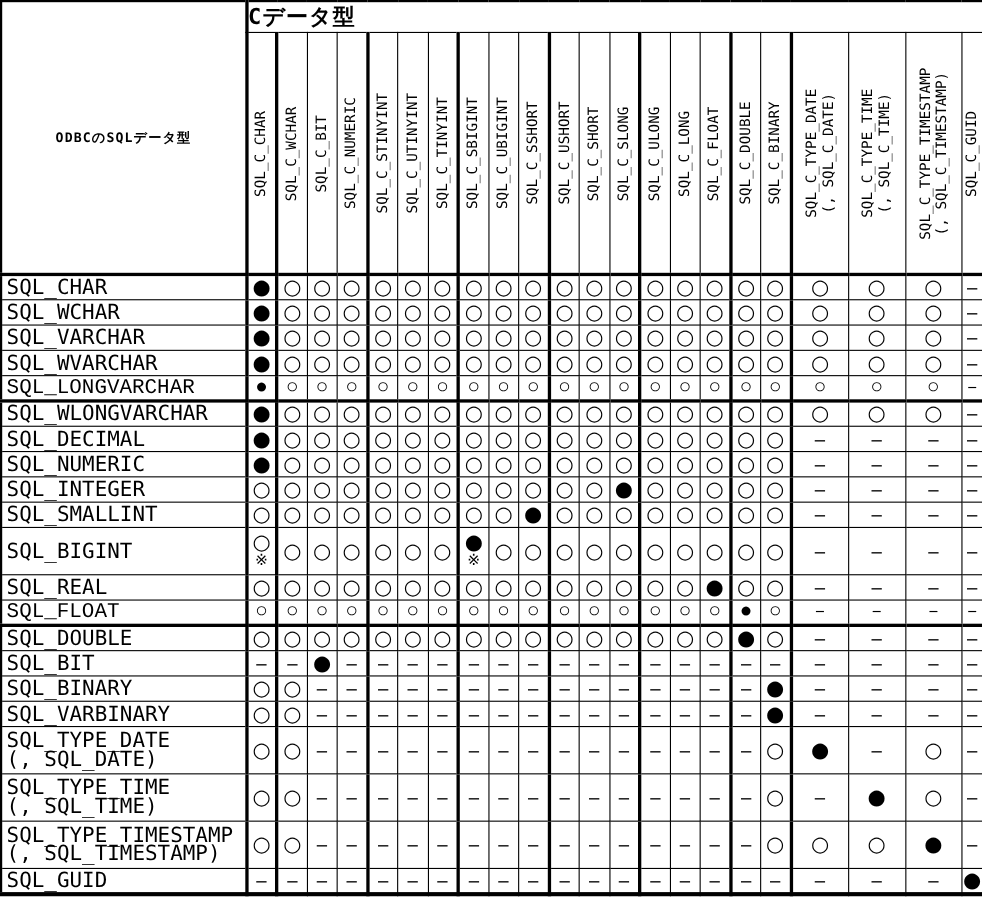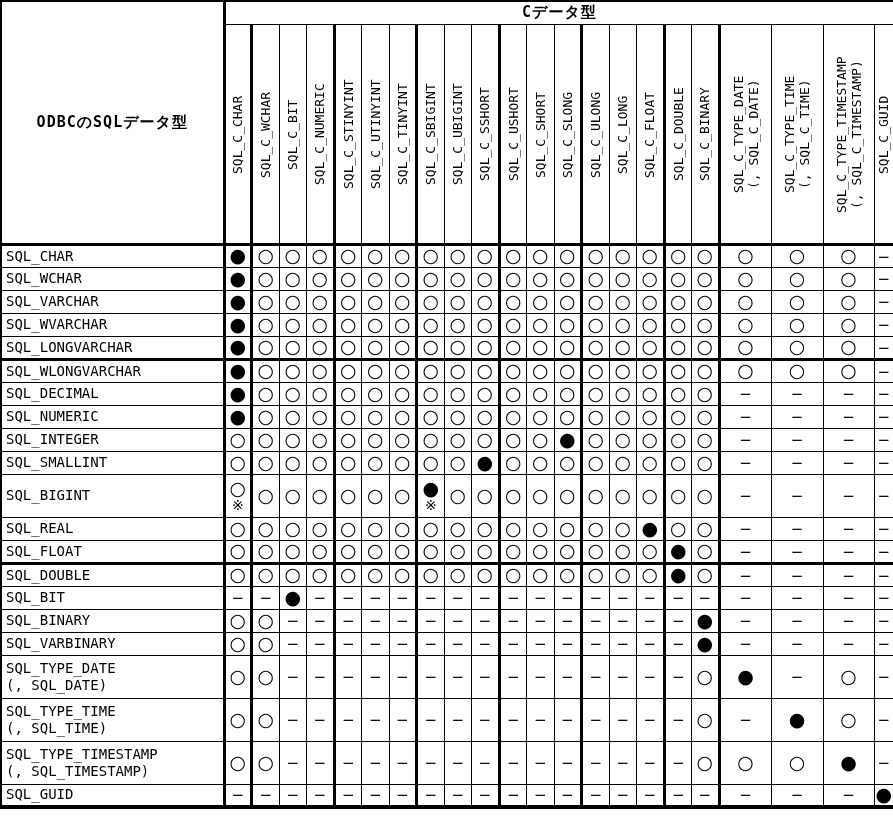--- a/index.html
+++ b/index.html
@@ -11,29 +11,29 @@
     width: 893px;
     color:#000;
     font-family: "DejaVu Sans Mono", monospace;
     border: 2px solid #000;
     border-bottom: 4px solid #000;
   }
   th, td { border: 1px solid #000; padding: 0; background:#fff; }
 
   
   th.corner {
-    font-size: 15px; font-weight: bold; letter-spacing: 1px;
+    font-size: 12px; font-weight: bold; letter-spacing: 1px;
     text-align: center; vertical-align: middle;
     border-right: 3px solid #000;
     border-bottom: 3px solid #000;
   }
   th.group {
     height: 23px;
-    font-size: 15px; font-weight: bold; letter-spacing: 1px;
-    text-align: center; vertical-align: middle;
+    font-size: 20px; font-weight: bold; letter-spacing: 1px;
+    text-align: left; vertical-align: middle;
   }
   #colhead-row th {
     vertical-align: bottom;
     height: 220px;
     border-bottom: 3px solid #000;
     font-weight: normal;
   }
   .vlabel {
     writing-mode: vertical-rl;
     transform: rotate(180deg);
@@ -41,25 +41,25 @@
     font-size: 13px;
     line-height: 15px;
     height: 212px;
     margin: 0 auto;
     padding-top: 5px; 
   }
 
   
   tbody tr { height: 23px; }
   tbody tr.tall { height: 43px; margin-top: 18px; }
-  tbody tr.thickB > th, tbody tr.thickB > td { border-bottom-width: 3px; }
+  tbody tr.thickB > th, tbody tr.thickB > td { border-bottom-width: 3px; font-family: Liberation Mono, monospace; }
   .thickR { border-right-width: 3px !important; }
 
   th.rowlabel {
-    font-size: 14px; font-weight: normal;
+    font-size: 19px; font-weight: normal;
     text-align: left; vertical-align: middle;
     padding: 1px 2px 1px 4px;
     border-right: 3px solid #000;
     white-space: nowrap;
     line-height: 17px;
   }
   td.c {
     text-align: center; vertical-align: middle;
     font-family: "DejaVu Sans", sans-serif;
   }

